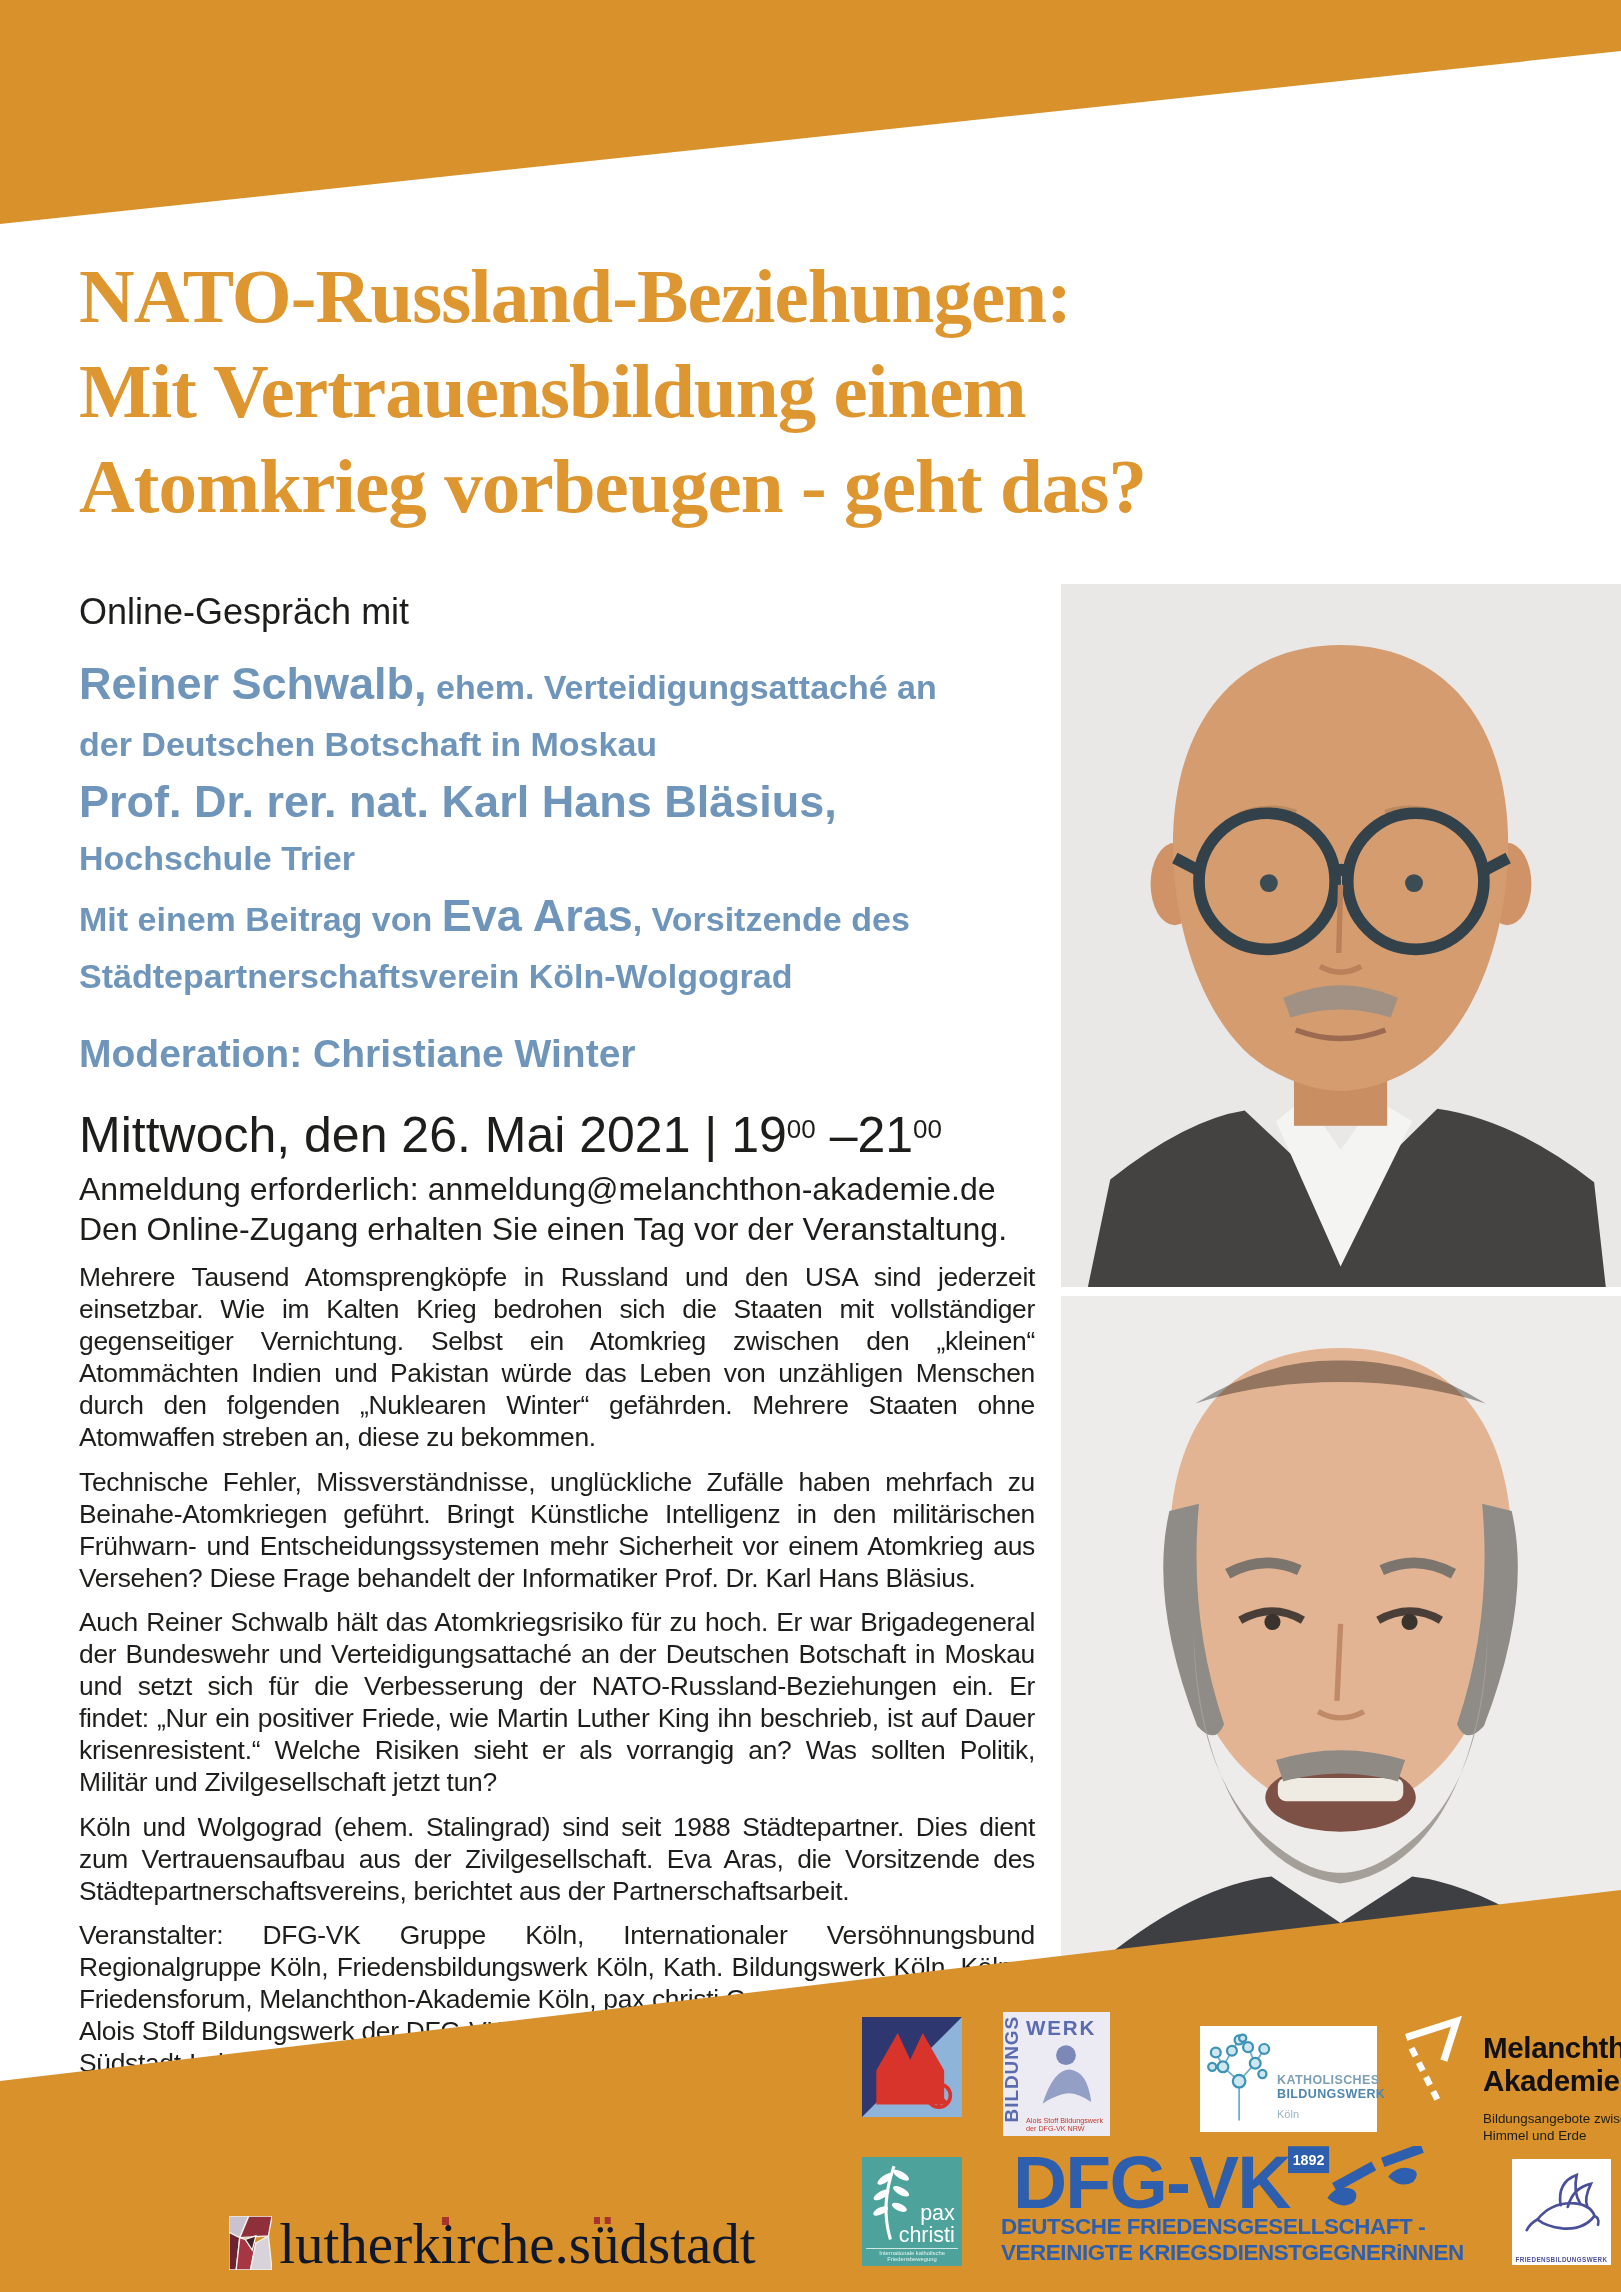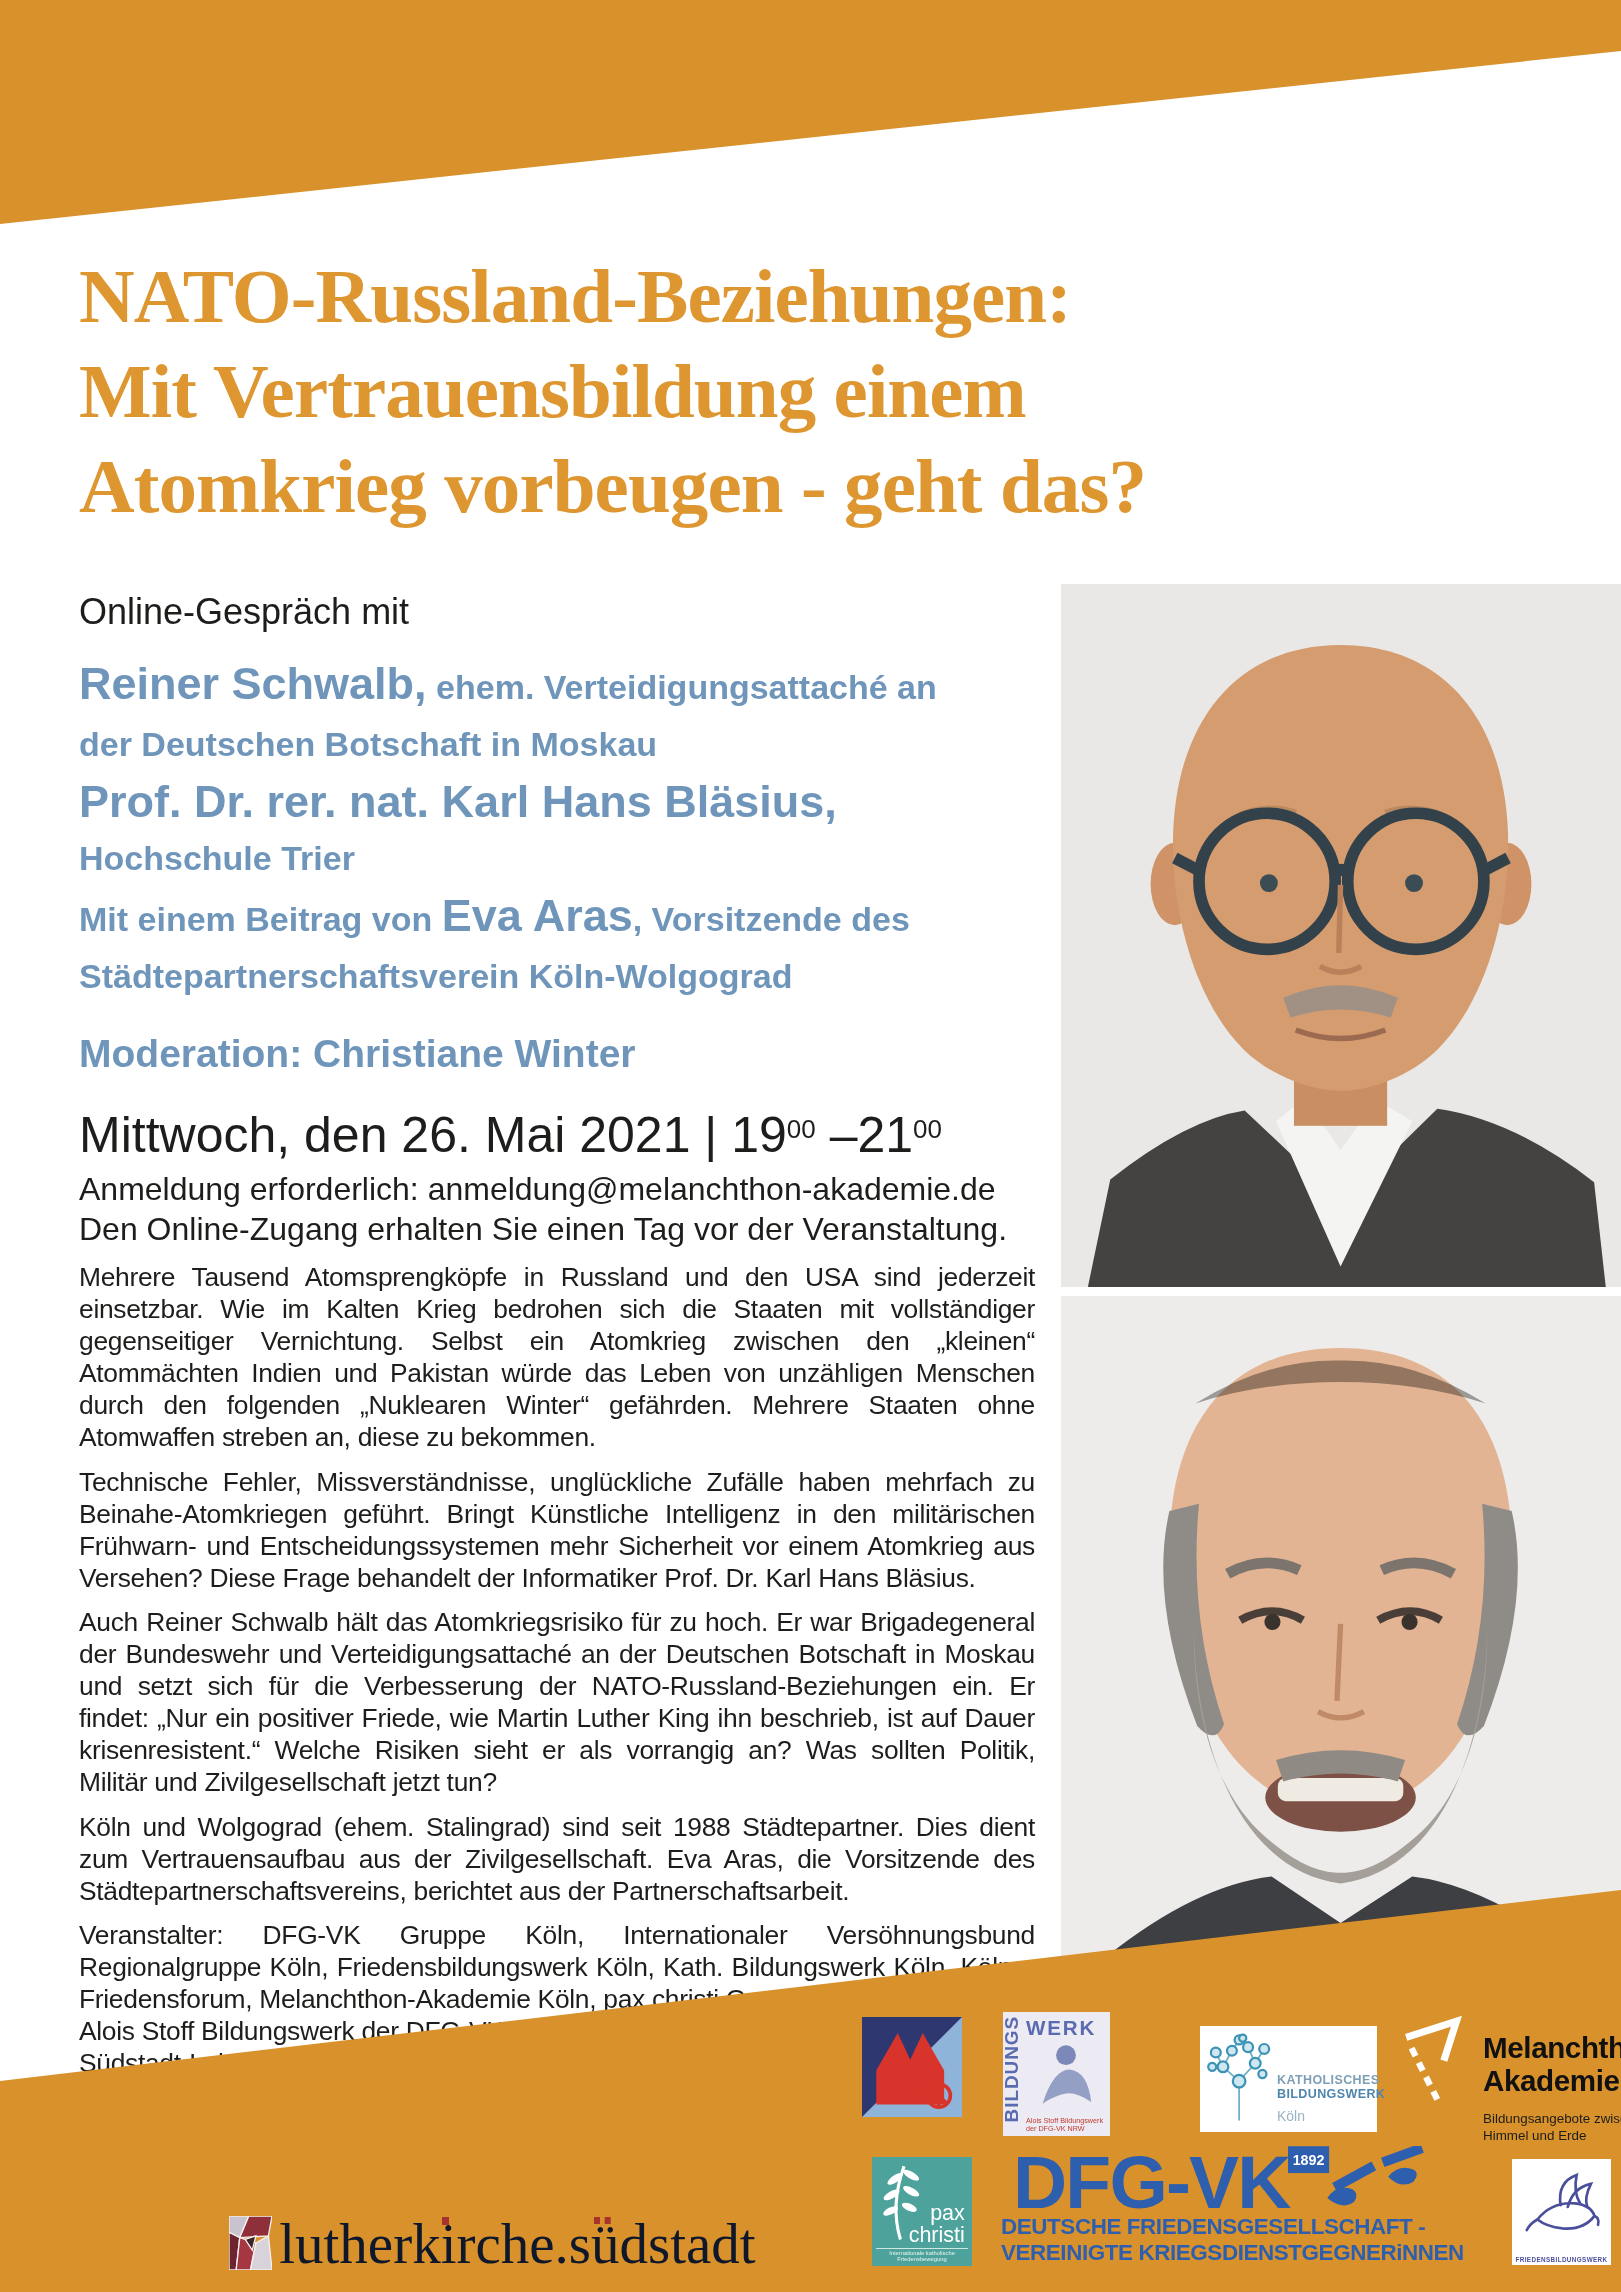--- a/index.html
+++ b/index.html
@@ -50,26 +50,26 @@
   .logo-bw{left:1003px;top:131px;width:107px;height:124px;background:#ecebf4;overflow:hidden;}
   .bw-vert{position:absolute;left:-1.8px;top:3.6px;font-size:19px;font-weight:700;color:#5b6bb0;
            writing-mode:vertical-rl;transform:rotate(180deg);letter-spacing:0.9px;}
   .bw-horiz{position:absolute;left:23px;top:3.6px;font-size:20.6px;font-weight:700;color:#5b6bb0;letter-spacing:1.8px;}
   .bw-fig{position:absolute;left:27px;top:27px;width:72px;height:72px;}
   .bw-sub{position:absolute;left:23px;bottom:2.7px;font-size:7.2px;color:#c0392b;line-height:8px;}
   .logo-kath{left:1200px;top:145px;width:177px;height:106px;background:#ffffff;}
   .kath-text{position:absolute;left:77px;top:47px;font-size:12.5px;line-height:14.3px;font-weight:700;
              color:#7d9fb5;letter-spacing:0.4px;}
   .kath-text .l2{color:#4f86ad;}
-  .kath-koeln{position:absolute;left:77px;top:82px;font-size:14px;color:#9ab3c2;}
+  .kath-koeln{position:absolute;left:77px;top:82px;font-size:11px;color:#9ab3c2;}
   .logo-mel-icon{left:1399px;top:133px;width:70px;height:100px;}
   .mel-text{position:absolute;left:1483px;top:150px;color:#111111;}
   .mel-main{font-size:29.6px;line-height:33px;font-weight:700;letter-spacing:-0.4px;}
   .mel-sub{margin-top:12.5px;font-size:13.4px;line-height:17px;color:#1d1d1b;}
-  .logo-pax{left:862px;top:276px;width:100px;height:109px;background:#4da39b;overflow:hidden;margin-left:10px;}
+  .logo-pax{left:862px;top:276px;width:100px;height:109px;background:#4da39b;overflow:hidden;}
   .pax-word{position:absolute;right:7.2px;bottom:19.7px;color:#ffffff;font-size:21.5px;line-height:21.5px;
             font-weight:500;text-align:right;}
   .pax-sub{position:absolute;left:3.6px;bottom:3.6px;right:3.6px;color:#e8f4f2;font-size:5.8px;text-align:center;
            border-top:0.9px solid #cfe8e4;padding-top:1.8px;}
   .logo-dfgvk{left:1001px;top:269px;width:475px;height:125px;color:#2e5fae;}
   .dfg-big{font-size:75px;line-height:64px;font-weight:800;letter-spacing:-1.8px;white-space:nowrap;margin-left:12px;}
   .dfg-sub{font-size:22.4px;line-height:26px;font-weight:800;letter-spacing:-0.4px;white-space:nowrap;}
   .dfg-icon{position:absolute;left:287px;top:-3.6px;width:152px;height:72px;}
   .logo-dove{left:1512px;top:278px;width:99px;height:106px;background:#ffffff;}
   .dove-sub{position:absolute;left:0;right:0;bottom:1.8px;font-size:6.3px;color:#4a4f9c;text-align:center;

